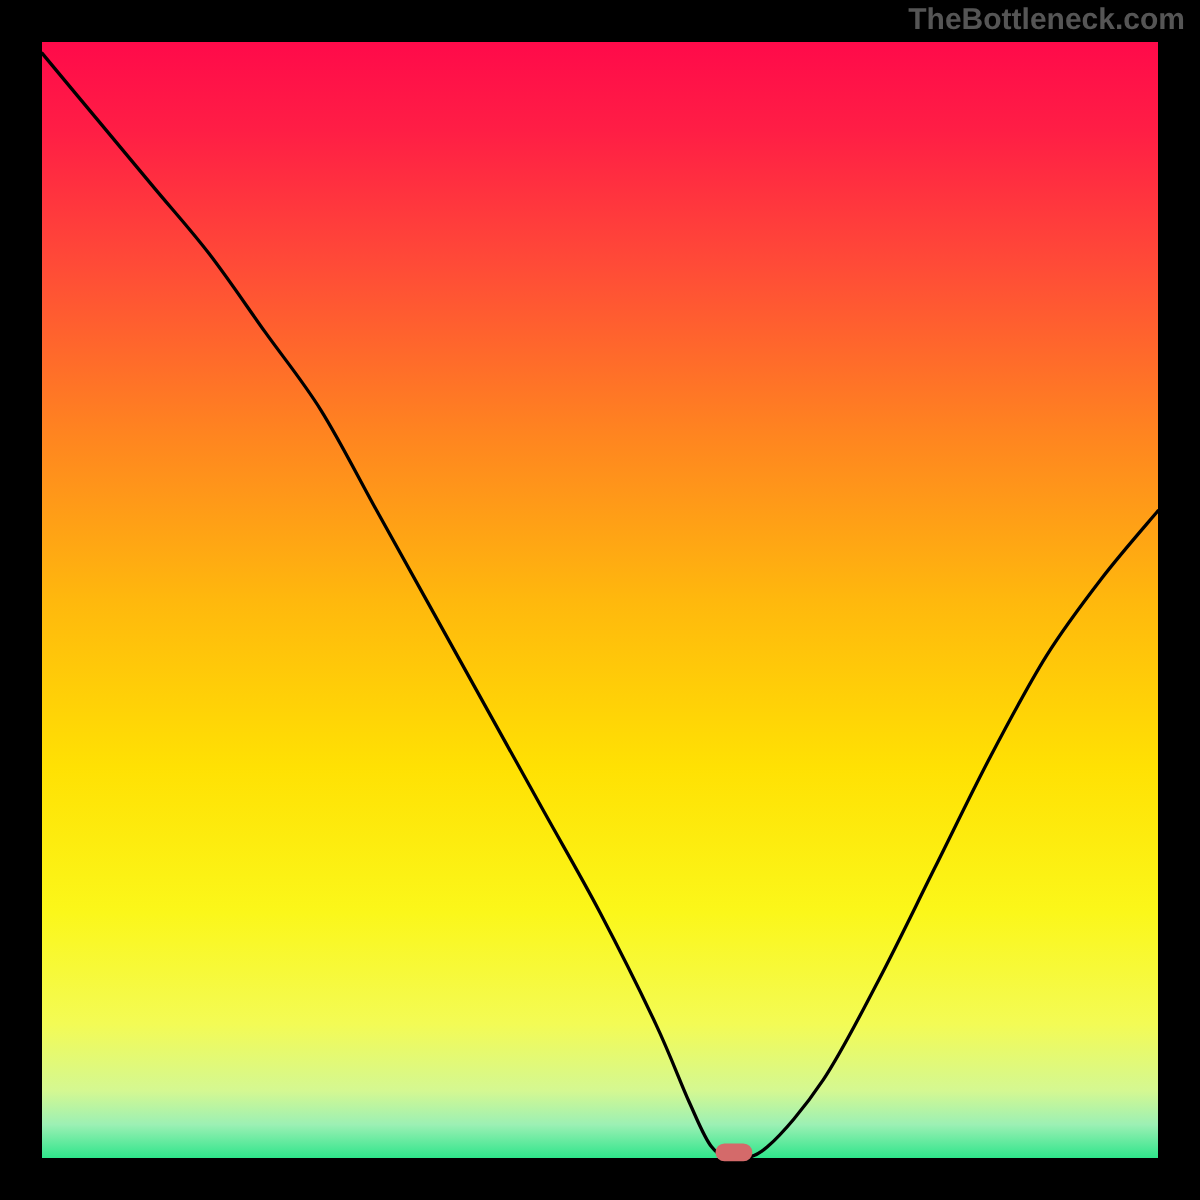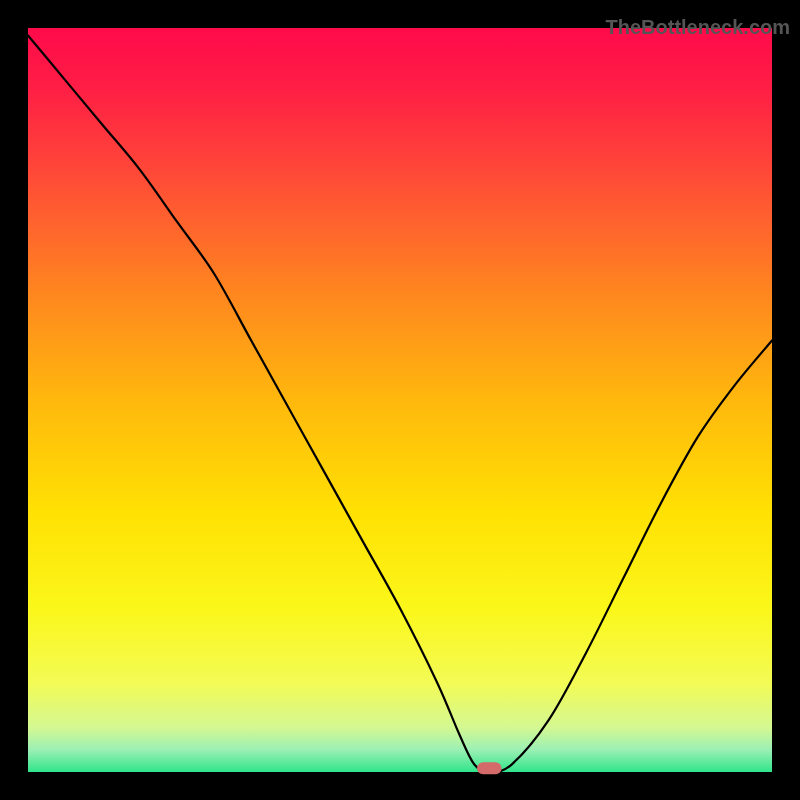--- a/index.html
+++ b/index.html
@@ -10,21 +10,21 @@
     background: #000000;
     overflow: hidden;
   }
   .chart-container {
     position: relative;
     width: 800px;
     height: 800px;
   }
   .watermark {
     position: absolute;
-    top: 16px;
+    top: 2px;
     right: 10px;
     color: #555555;
     font-family: Arial, Helvetica, sans-serif;
     font-size: 20px;
     font-weight: bold;
     z-index: 10;
   }
   svg {
     position: absolute;
     top: 0;

